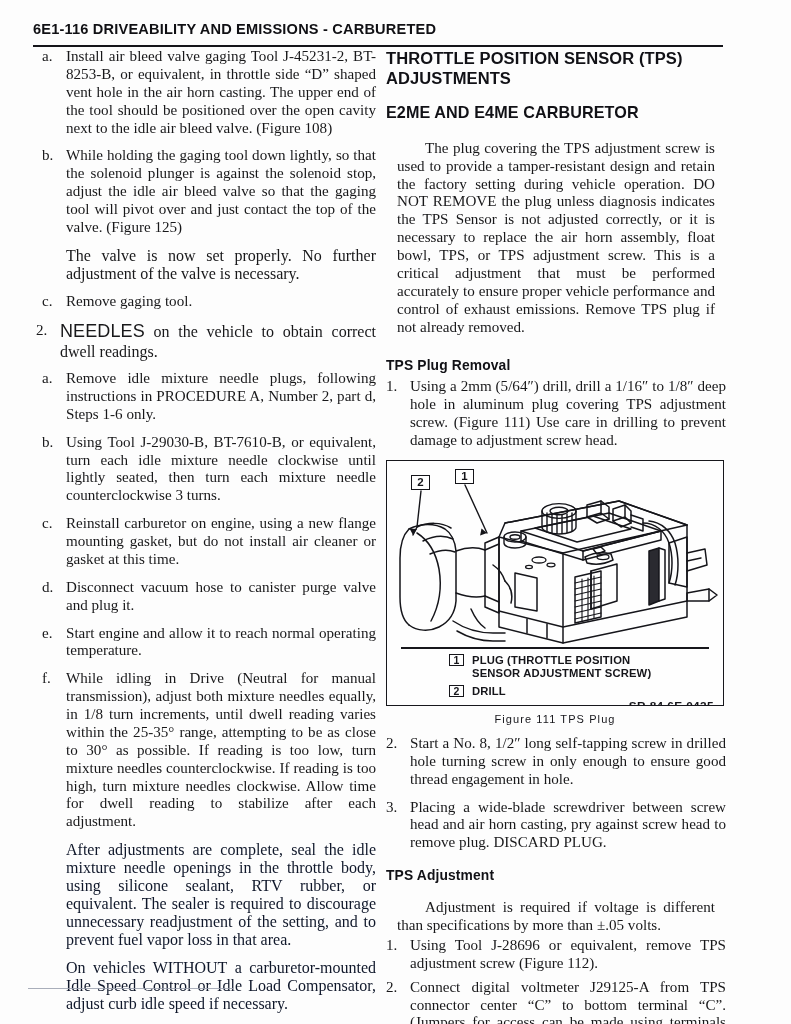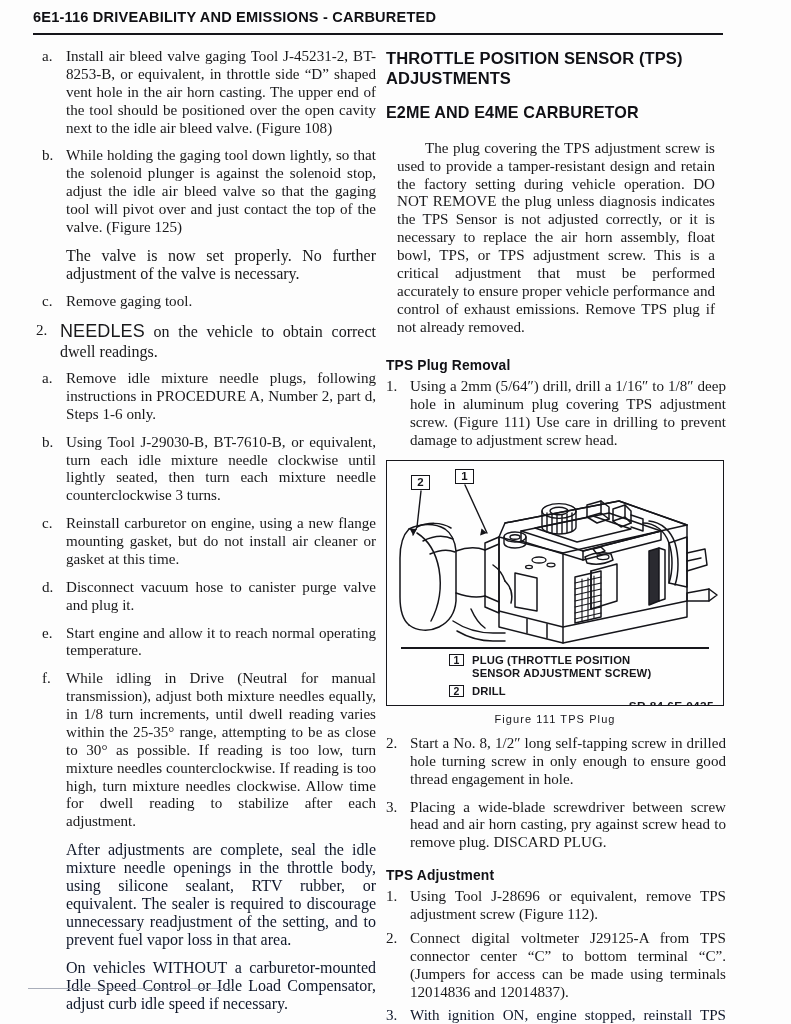--- a/index.html
+++ b/index.html
@@ -22,21 +22,21 @@
   .page {
     position: absolute;
     inset: 0;
     background: #fdfdfd;
   }
 
   
   .runhead {
     position: absolute;
     left: 33px;
-    top: 10px;
+    top: 22px;
     width: 690px;
     height: 26px;
   }
   .runhead-text {
     font-family: "Liberation Sans Narrow", "Liberation Sans", sans-serif;
     font-weight: bold;
     font-size: 15.5px;
     letter-spacing: 0.2px;
     color: #101014;
     white-space: nowrap;
@@ -515,20 +515,21 @@
       <div class="mk">3.</div>
       <div class="bd">Placing a wide-blade screwdriver between screw head and air horn casting, pry against screw head to remove plug. DISCARD PLUG.</div>
     </div>
 
     <div class="gap-s"></div>
 
     <h3 class="minor">TPS Adjustment</h3>
 
     <div class="gap-s"></div>
 
+    <p class="indent-first" style="margin-bottom:2px">Adjustment is required if voltage is different than specifications by more than ±.05 volts.</p>
 
     <div class="li num" style="margin-bottom:6px">
       <div class="mk">1.</div>
       <div class="bd">Using Tool J-28696 or equivalent, remove TPS adjustment screw (Figure 112).</div>
     </div>
 
     <div class="li num" style="margin-bottom:6px">
       <div class="mk">2.</div>
       <div class="bd">Connect digital voltmeter J29125-A from TPS connector center “C” to bottom terminal “C”. (Jumpers for access can be made using terminals 12014836 and 12014837).</div>
     </div>

